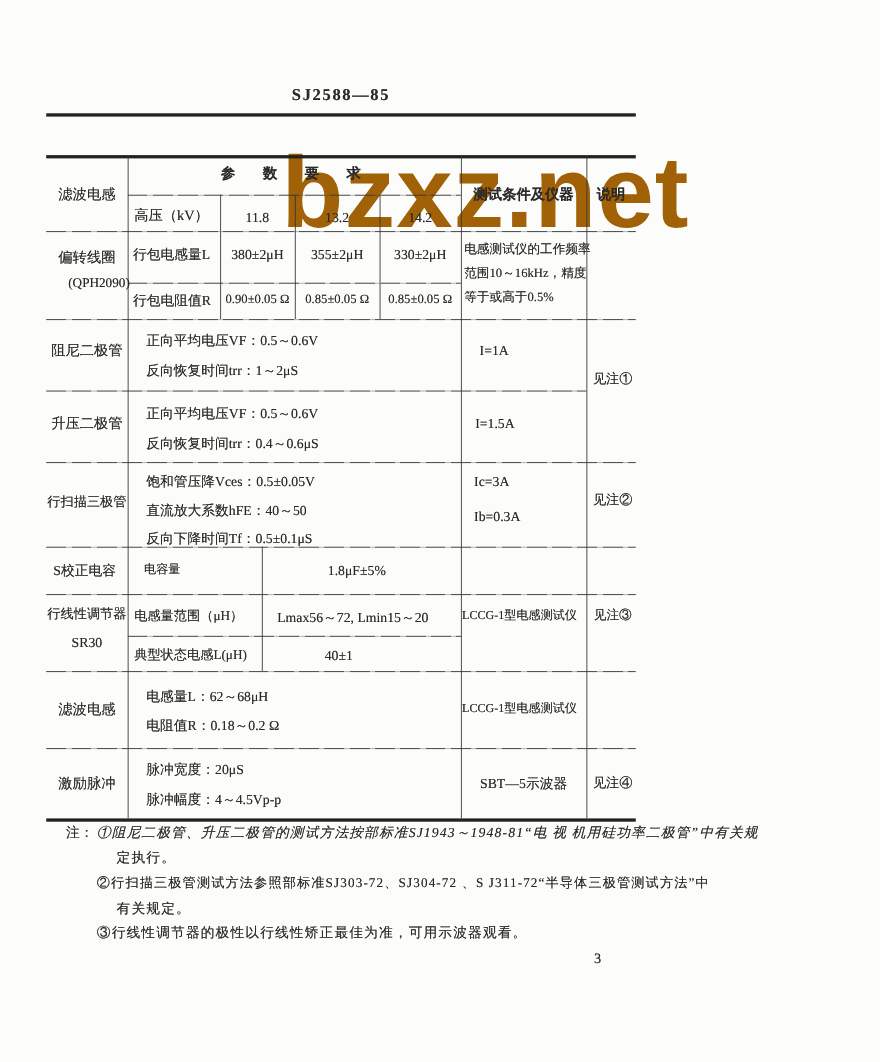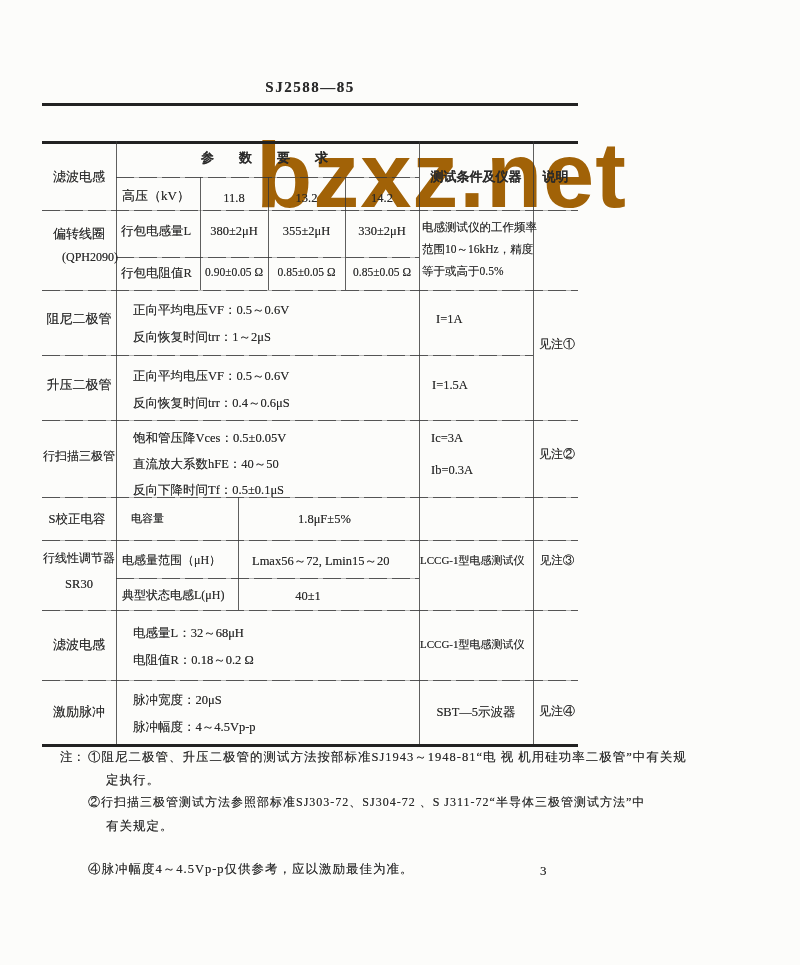--- a/index.html
+++ b/index.html
@@ -100,32 +100,32 @@
   <div class="txt ctr z" style="left:40px;top:552px;width:78px;font-size:12px;">行线性调节器</div>
   <div class="txt ctr z" style="left:42px;top:577px;width:74px;font-size:12.5px;">SR30</div>
   <div class="txt z" style="left:122px;top:554px;font-size:12px;">电感量范围（μH）</div>
   <div class="txt z" style="left:252px;top:554px;font-size:12.5px;">Lmax56～72, Lmin15～20</div>
   <div class="txt z" style="left:122px;top:589px;font-size:12px;">典型状态电感L(μH)</div>
   <div class="txt ctr z" style="left:238px;top:589px;width:140px;font-size:12.5px;">40±1</div>
   <div class="txt z" style="left:420px;top:554px;font-size:11px;">LCCG-1型电感测试仪</div>
   <div class="txt ctr z" style="left:533px;top:554px;width:48px;font-size:11.5px;">见注③</div>
 
   <div class="txt ctr z" style="left:42px;top:638px;width:74px;">滤波电感</div>
-  <div class="txt z" style="left:133px;top:626px;font-size:12.5px;">电感量L：32～68μH</div>
+  <div class="txt z" style="left:133px;top:626px;font-size:12.5px;">电感量L：62～68μH</div>
   <div class="txt z" style="left:133px;top:653px;font-size:12.5px;">电阻值R：0.18～0.2 Ω</div>
   <div class="txt z" style="left:420px;top:638px;font-size:11px;">LCCG-1型电感测试仪</div>
 
   <div class="txt ctr z" style="left:42px;top:705px;width:74px;">激励脉冲</div>
   <div class="txt z" style="left:133px;top:693px;font-size:12.5px;">脉冲宽度：20μS</div>
   <div class="txt z" style="left:133px;top:720px;font-size:12.5px;">脉冲幅度：4～4.5Vp-p</div>
   <div class="txt ctr z" style="left:419px;top:705px;width:114px;font-size:12.5px;">SBT—5示波器</div>
   <div class="txt ctr z" style="left:533px;top:705px;width:48px;font-size:12px;">见注④</div>
 
   <div class="txt z" style="left:60px;top:750px;font-size:12.5px;">注：</div>
-  <div class="txt z" style="left:88px;top:750px;font-size:12.5px;letter-spacing:1px;">①阻尼二极管、升压二极管的测试方法按部标准SJ1943～1948-81“电 视 机用硅功率二极管”中有关规</div>
+  <div class="txt z" style="left:88px;top:750px;font-size:12.5px;letter-spacing:1px;font-style:italic;">①阻尼二极管、升压二极管的测试方法按部标准SJ1943～1948-81“电 视 机用硅功率二极管”中有关规</div>
   <div class="txt z" style="left:106px;top:773px;font-size:12.5px;letter-spacing:1px;">定执行。</div>
   <div class="txt z" style="left:88px;top:796px;font-size:12px;letter-spacing:1px;">②行扫描三极管测试方法参照部标准SJ303-72、SJ304-72 、S J311-72“半导体三极管测试方法”中</div>
   <div class="txt z" style="left:106px;top:819px;font-size:12.5px;letter-spacing:1px;">有关规定。</div>
-  <div class="txt z" style="left:88px;top:862px;font-size:12.5px;letter-spacing:1px;">④脉冲幅度4～4.5Vp-p仅供参考，应以激励最佳为准。</div>
+  <div class="txt z" style="left:88px;top:841px;font-size:12.5px;letter-spacing:1px;">③行线性调节器的极性以行线性矫正最佳为准，可用示波器观看。</div>
 
   <div class="txt z" style="left:540px;top:864px;font-size:13px;">3</div>
 
 </div>
 
 </body></html>

